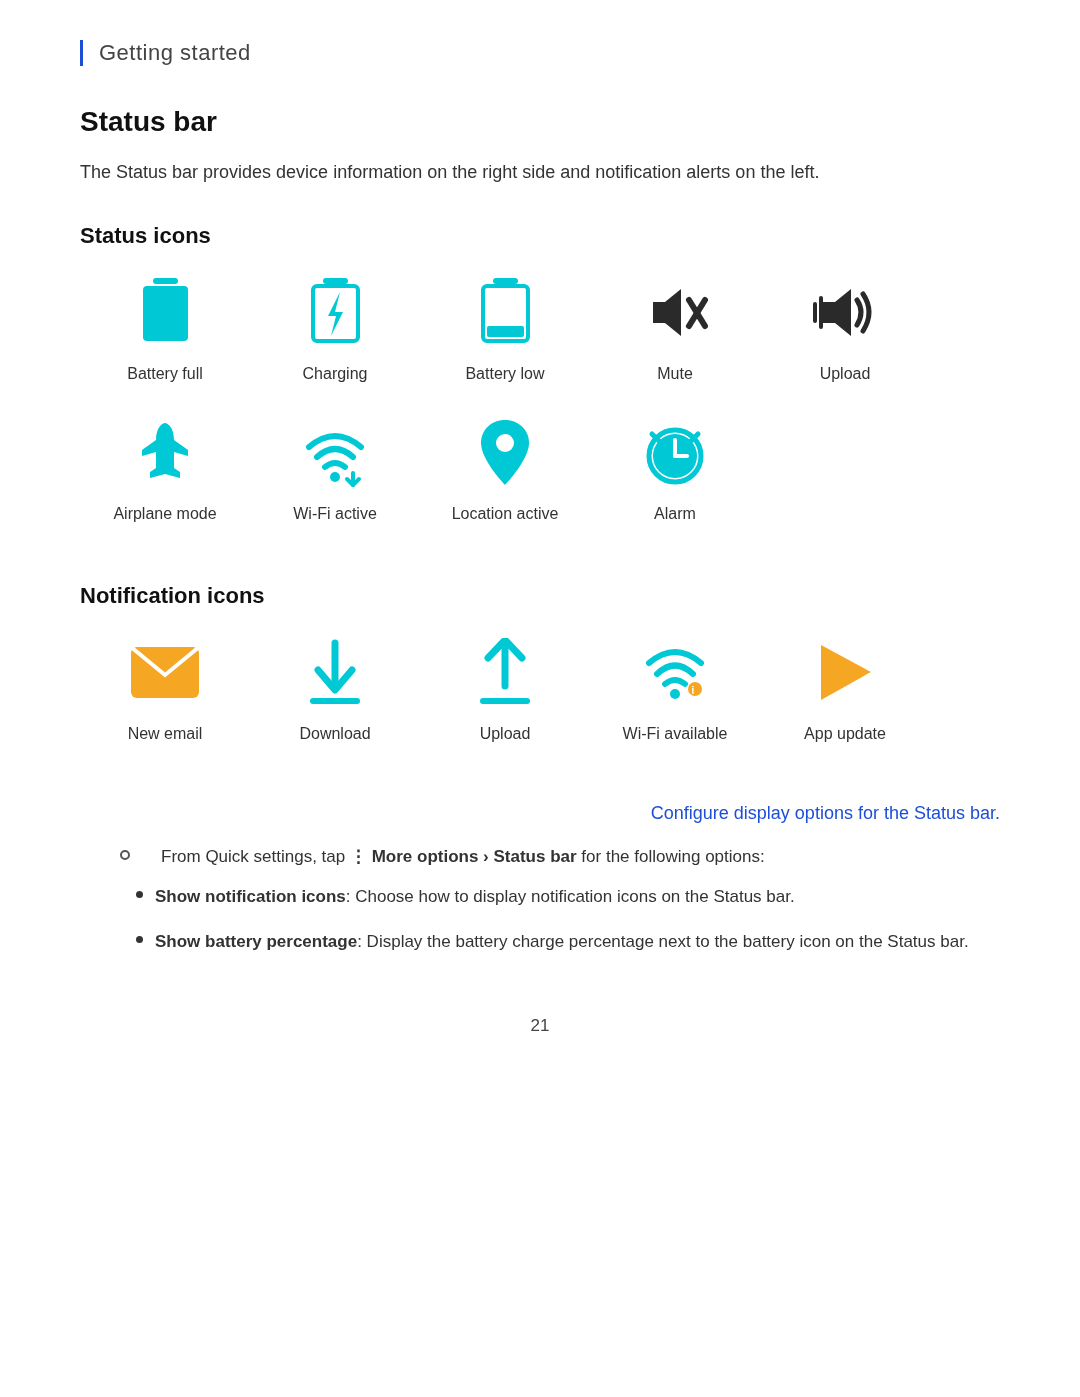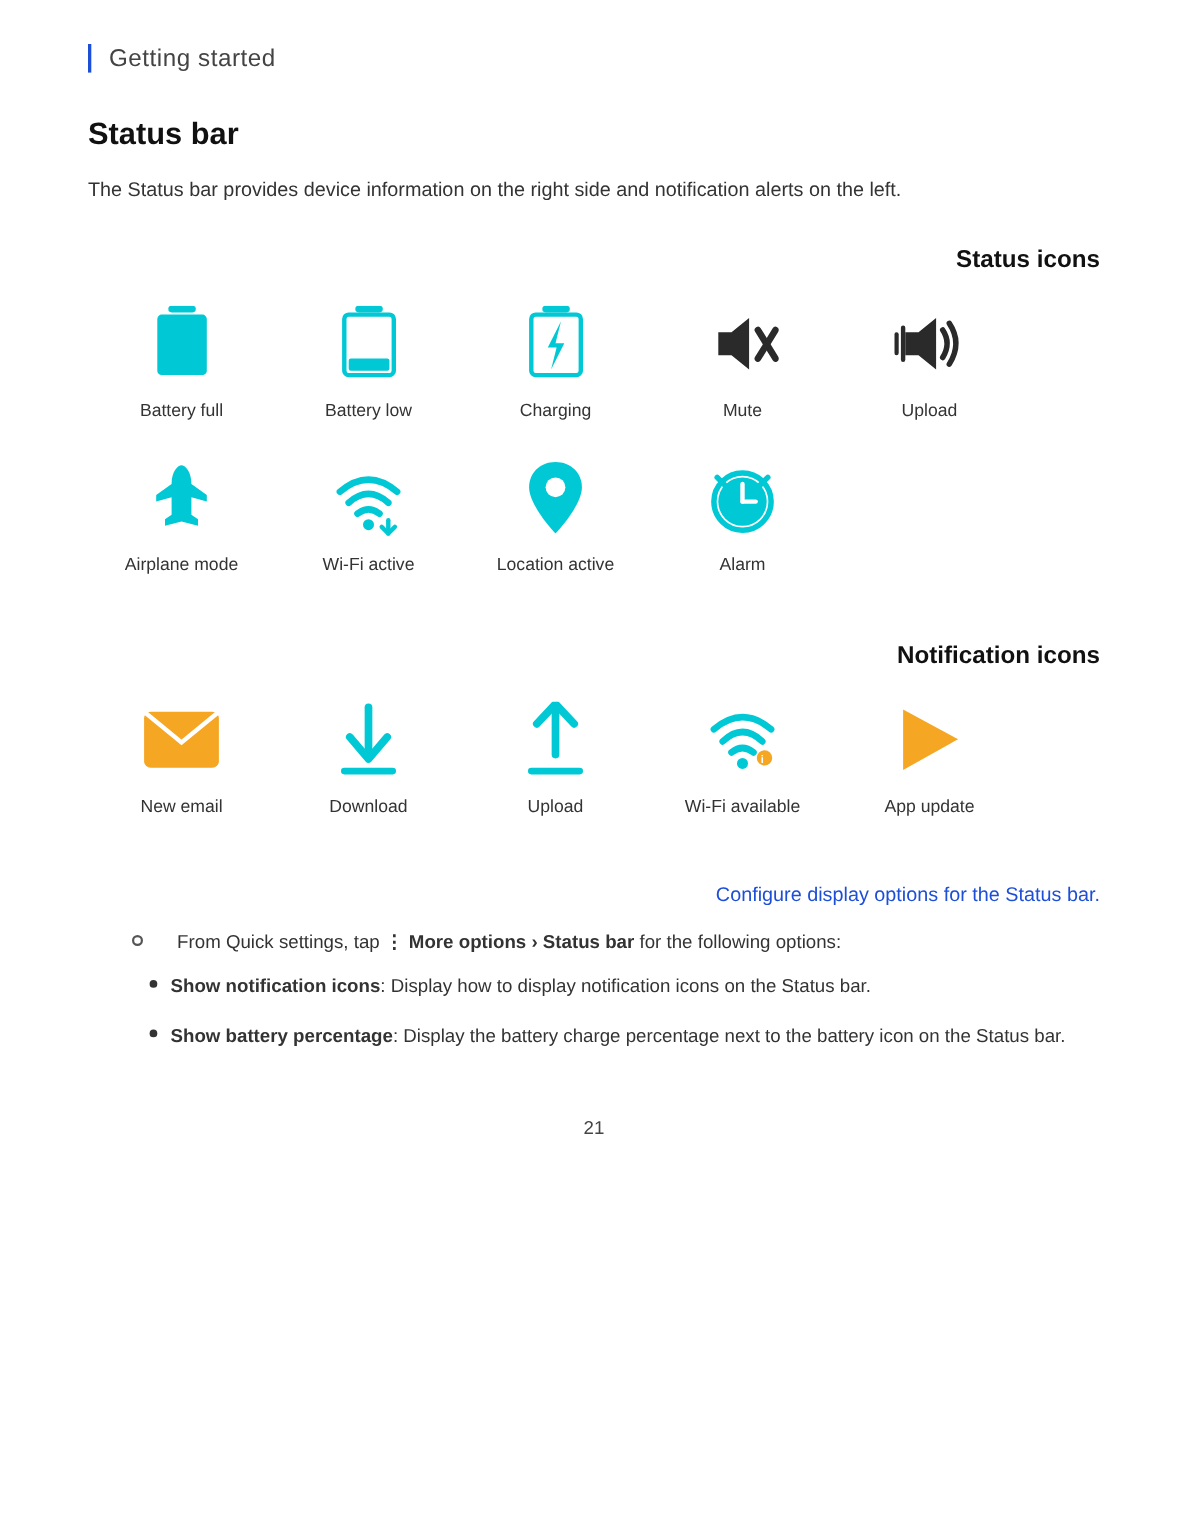--- a/index.html
+++ b/index.html
@@ -38,21 +38,20 @@
       line-height: 1.6;
       color: #333333;
       margin-bottom: 36px;
     }
 
     .subsection-title {
       font-size: 22px;
       font-weight: 600;
       margin-bottom: 24px;
       color: #111111;
-      text-align: right;
     }
 
     .icons-grid {
       display: flex;
       flex-wrap: wrap;
       gap: 0;
       margin-bottom: 10px;
     }
 
     .icon-item {
@@ -175,35 +174,35 @@
       </svg>
     </div>
     <span class="icon-label">Battery full</span>
   </div>
 
   <div class="icon-item">
     <div class="icon-svg-wrap">
       <svg width="55" height="70" viewBox="0 0 55 70">
         <rect x="15" y="0" width="25" height="6" rx="3" fill="#00c8d4"></rect>
         <rect x="5" y="8" width="45" height="55" rx="4" fill="none" stroke="#00c8d4" stroke-width="4"></rect>
-        <rect x="9" y="48" width="37" height="11" rx="2" fill="#00c8d4"></rect>
-      </svg>
-    </div>
-    <span class="icon-label">Battery low</span>
+        <polygon points="32,14 20,38 28,38 23,58 35,34 27,34" fill="#00c8d4"></polygon>
+      </svg>
+    </div>
+    <span class="icon-label">Charging</span>
   </div>
 
   <div class="icon-item">
     <div class="icon-svg-wrap">
       <svg width="55" height="70" viewBox="0 0 55 70">
         <rect x="15" y="0" width="25" height="6" rx="3" fill="#00c8d4"></rect>
         <rect x="5" y="8" width="45" height="55" rx="4" fill="none" stroke="#00c8d4" stroke-width="4"></rect>
-        <polygon points="32,14 20,38 28,38 23,58 35,34 27,34" fill="#00c8d4"></polygon>
-      </svg>
-    </div>
-    <span class="icon-label">Charging</span>
+        <rect x="9" y="48" width="37" height="11" rx="2" fill="#00c8d4"></rect>
+      </svg>
+    </div>
+    <span class="icon-label">Battery low</span>
   </div>
 
   <div class="icon-item">
     <div class="icon-svg-wrap">
       <svg width="65" height="65" viewBox="0 0 65 65">
         <polygon points="10,22 10,43 22,43 38,56 38,9 22,22" fill="#2a2a2a"></polygon>
         <line x1="46" y1="20" x2="62" y2="46" stroke="#2a2a2a" stroke-width="6" stroke-linecap="round"></line>
         <line x1="62" y1="20" x2="46" y2="46" stroke="#2a2a2a" stroke-width="6" stroke-linecap="round"></line>
       </svg>
     </div>
@@ -347,21 +346,21 @@
     <span>
       From Quick settings, tap <strong>⋮ More options › Status bar</strong> for the following options:
     </span>
   </div>
 </div>
 
 <ul class="sub-bullet-list">
   <li class="sub-bullet-item">
     <div class="dot-bullet"></div>
     <span>
-      <strong>Show notification icons</strong><span>: Display how to display notification icons on the Status bar.</span>
+      <strong>Show notification icons</strong><span>: Choose how to display notification icons on the Status bar.</span>
     </span>
   </li>
   <li class="sub-bullet-item">
     <div class="dot-bullet"></div>
     <span>
       <strong>Show battery percentage</strong><span>: Display the battery charge percentage next to the battery icon on the Status bar.</span>
     </span>
   </li>
 </ul>
 

